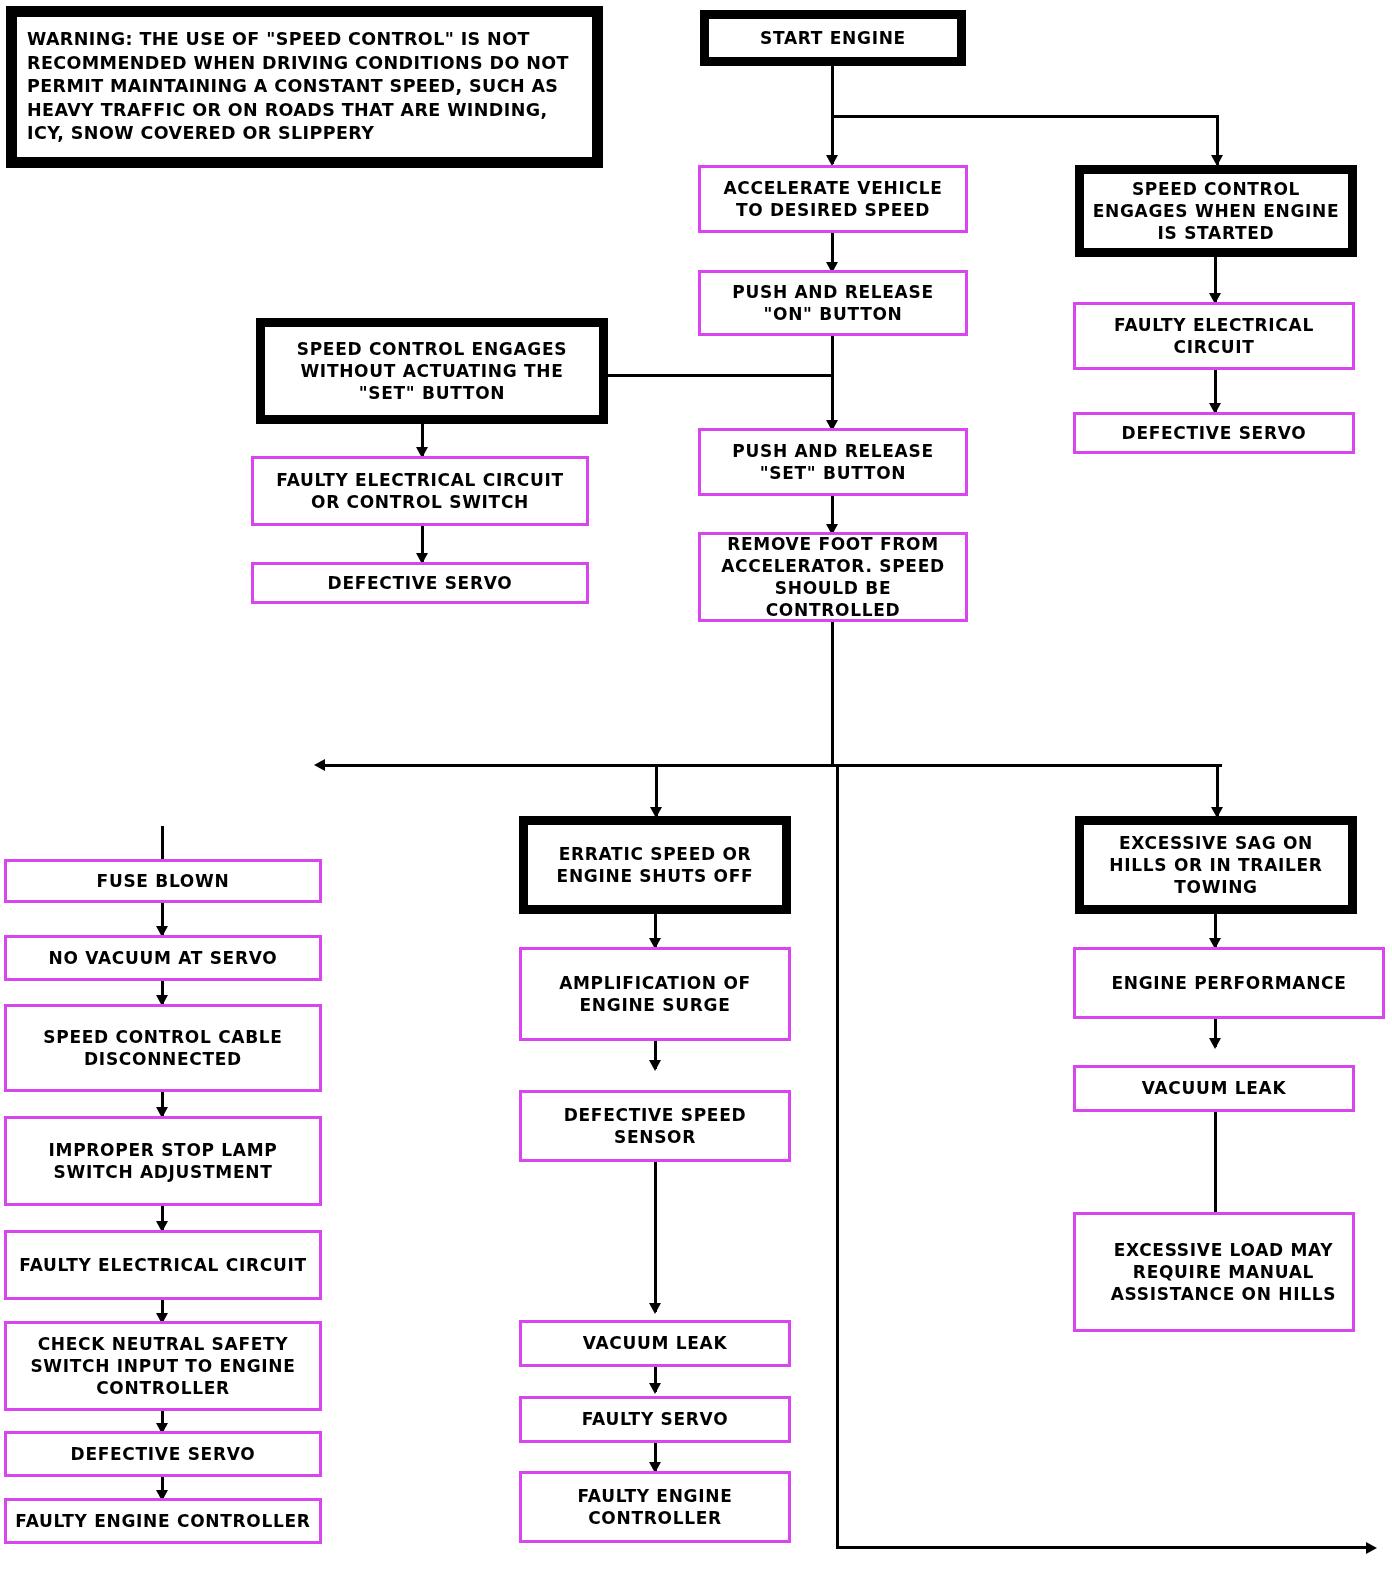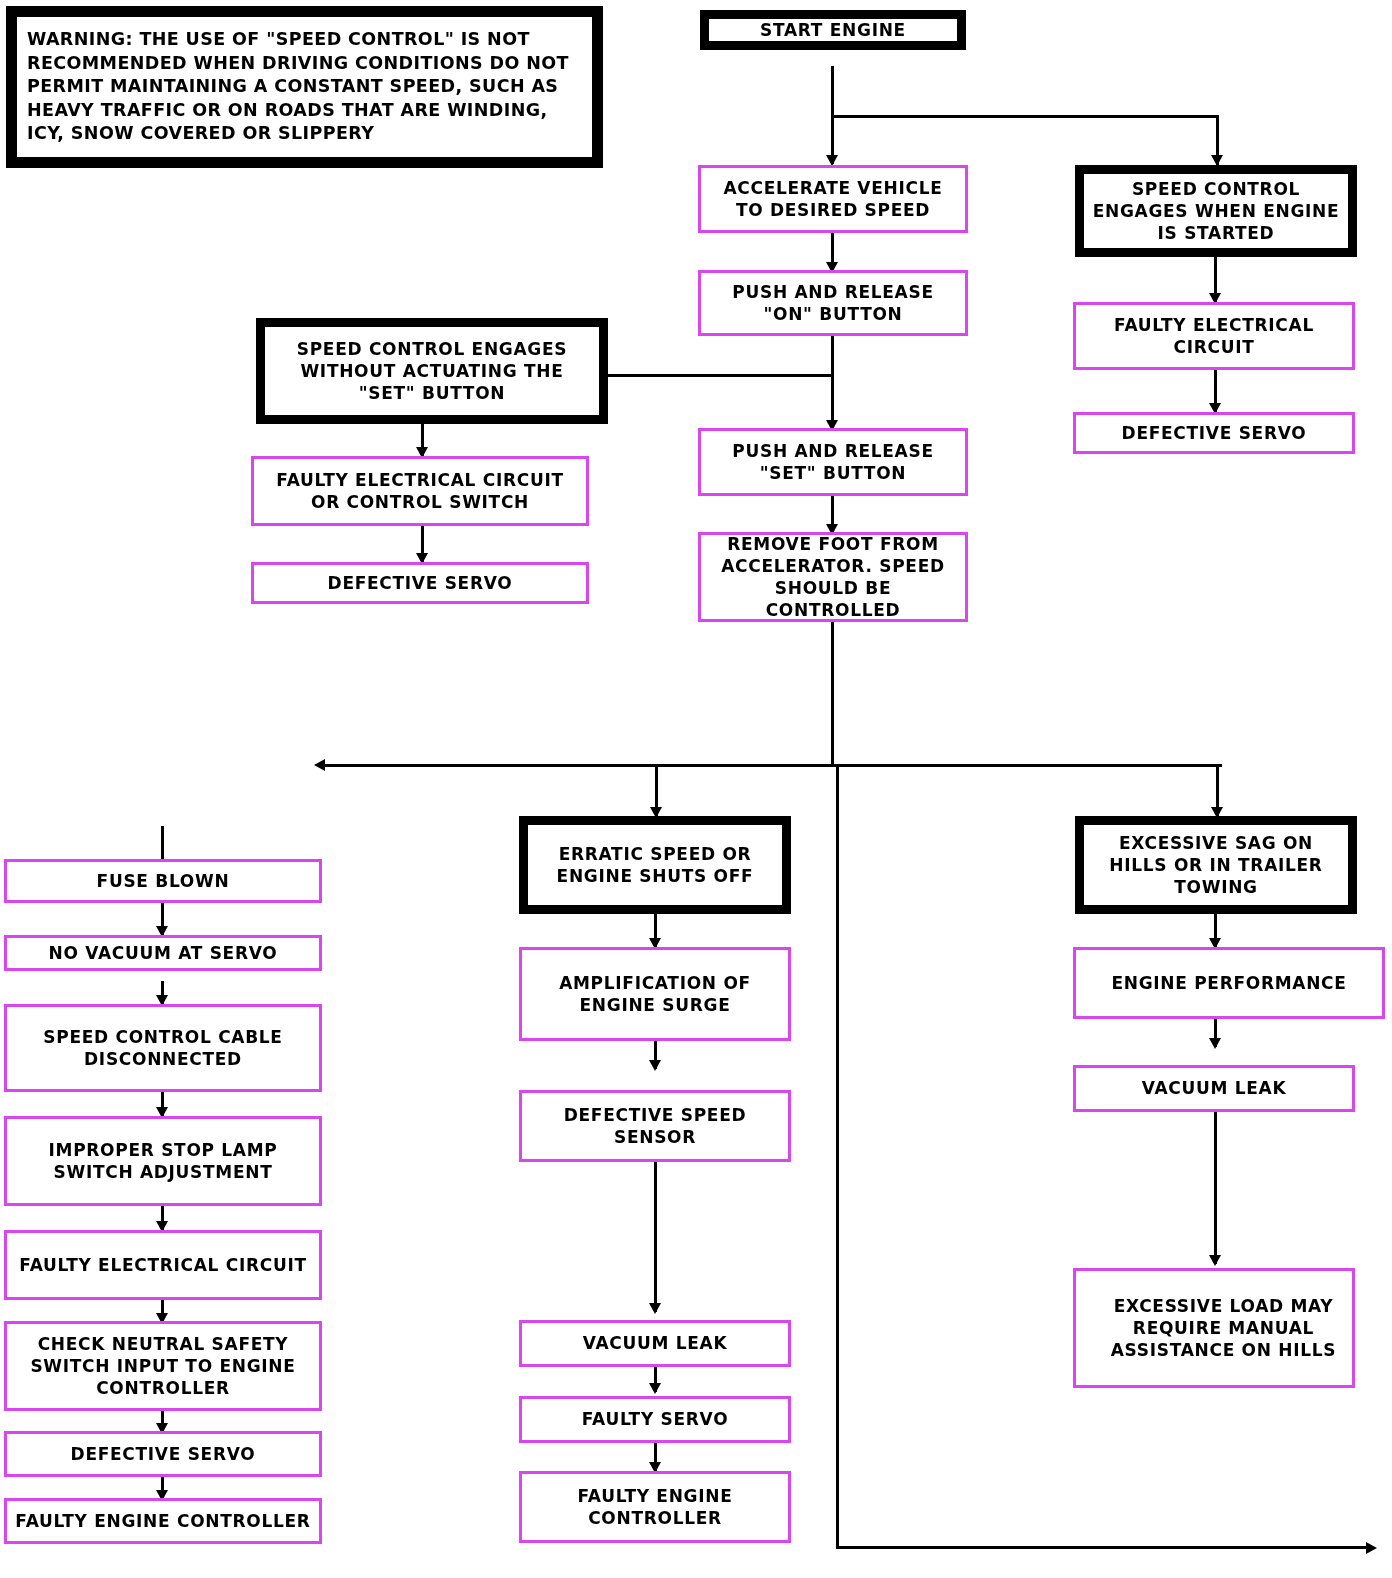--- a/index.html
+++ b/index.html
@@ -73,21 +73,21 @@
 </style>
 </head>
 <body>
 
 <div id="page">
 
   <div class="node warn" style="left:6px; top:6px; width:597px; height:162px;">
     <span class="txt">WARNING: THE USE OF "SPEED CONTROL" IS NOT RECOMMENDED WHEN DRIVING CONDITIONS DO NOT PERMIT MAINTAINING A CONSTANT SPEED, SUCH AS HEAVY TRAFFIC OR ON ROADS THAT ARE WINDING, ICY, SNOW COVERED OR SLIPPERY</span>
   </div>
 
-  <div class="node heavy" style="left:700px; top:10px; width:266px; height:40px;">
+  <div class="node heavy" style="left:700px; top:10px; width:266px; height:56px;">
     <span class="txt">START ENGINE</span>
   </div>
 
   <div class="ln v" style="left:831px; top:66px; height:98px;"></div>
   <div class="arrow down" style="left:826px; top:155px;"></div>
 
   <div class="ln h" style="left:831px; top:115px; width:388px;"></div>
   <div class="ln v" style="left:1216px; top:115px; height:50px;"></div>
   <div class="arrow down" style="left:1211px; top:155px;"></div>
 
@@ -173,21 +173,21 @@
 
   <div class="ln v" style="left:161px; top:826px; height:33px;"></div>
 
   <div class="node" style="left:4px; top:859px; width:318px; height:44px;">
     <span class="txt">FUSE BLOWN</span>
   </div>
 
   <div class="ln v" style="left:161px; top:903px; height:32px;"></div>
   <div class="arrow down" style="left:156px; top:926px;"></div>
 
-  <div class="node" style="left:4px; top:935px; width:318px; height:36px;">
+  <div class="node" style="left:4px; top:935px; width:318px; height:46px;">
     <span class="txt">NO VACUUM AT SERVO</span>
   </div>
 
   <div class="ln v" style="left:161px; top:981px; height:23px;"></div>
   <div class="arrow down" style="left:156px; top:995px;"></div>
 
   <div class="node" style="left:4px; top:1004px; width:318px; height:88px;">
     <span class="txt">SPEED CONTROL CABLE DISCONNECTED</span>
   </div>
 
@@ -279,17 +279,17 @@
   <div class="ln v" style="left:1214px; top:1019px; height:28px;"></div>
   <div class="arrow down" style="left:1209px; top:1038px;"></div>
 
   <div class="node" style="left:1073px; top:1065px; width:282px; height:47px;">
     <span class="txt">VACUUM LEAK</span>
   </div>
 
   <div class="ln v" style="left:1214px; top:1112px; height:152px;"></div>
   <div class="arrow down" style="left:1209px; top:1255px;"></div>
 
-  <div class="node" style="left:1073px; top:1268px; width:282px; height:120px;padding-left:25px;">
+  <div class="node" style="left:1073px; top:1212px; width:282px; height:120px;padding-left:25px;">
     <span class="txt">EXCESSIVE LOAD MAY REQUIRE MANUAL ASSISTANCE ON HILLS</span>
   </div>
 
 </div>
 
 </body></html>

